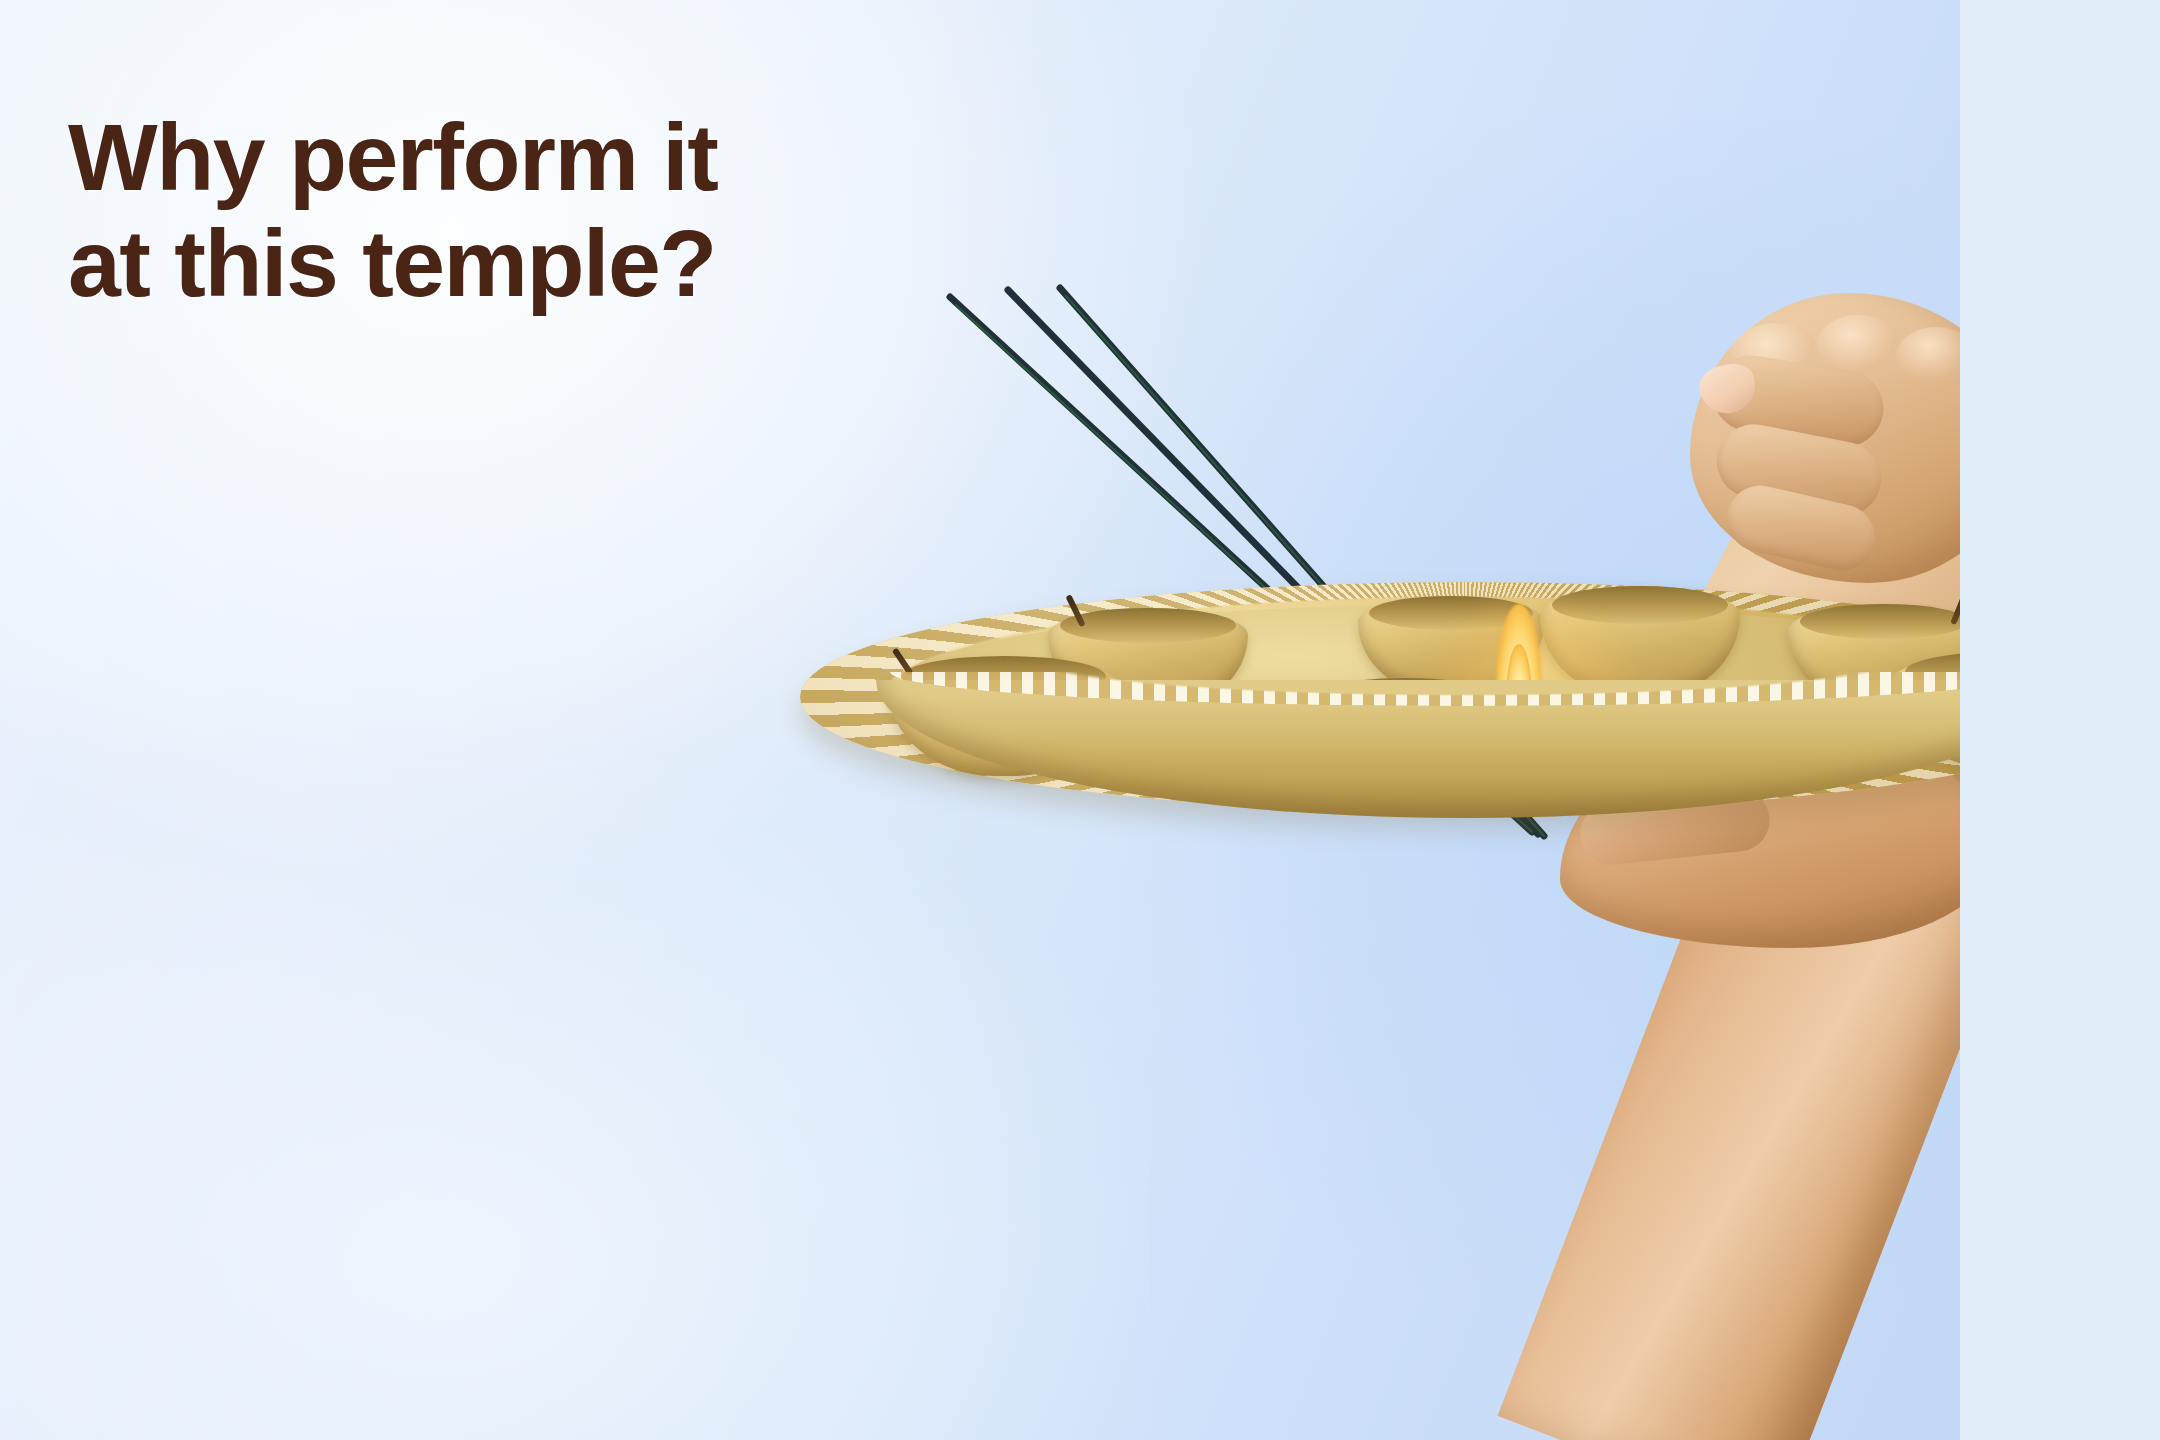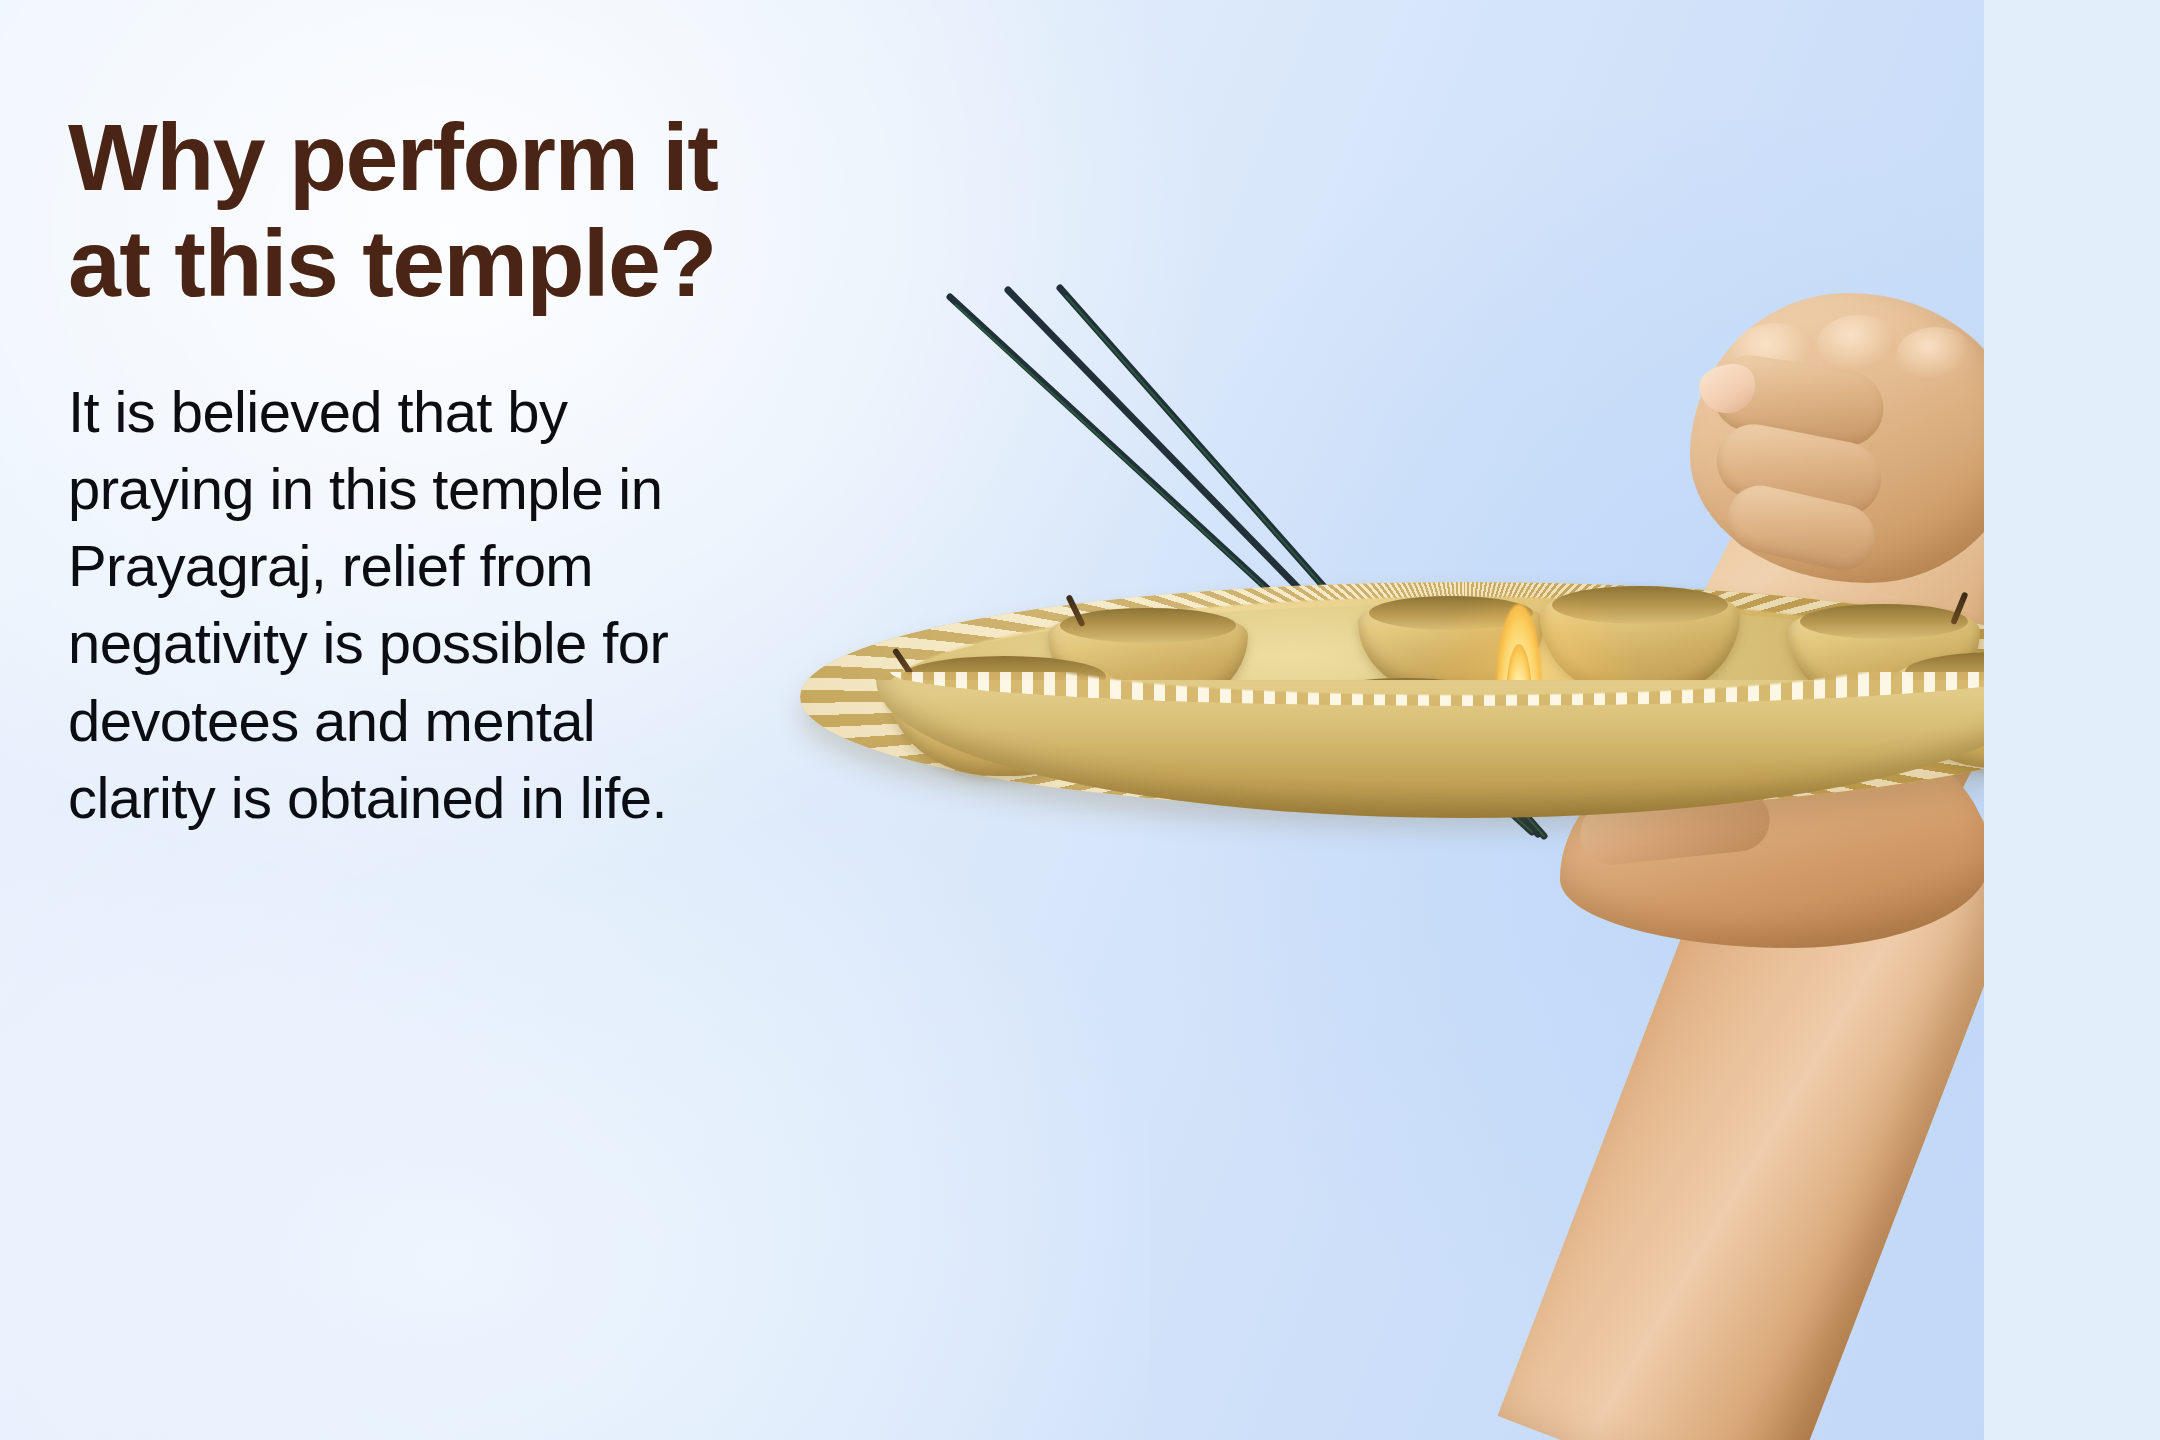--- a/index.html
+++ b/index.html
@@ -12,21 +12,20 @@
   body {
     font-family: "Liberation Sans", sans-serif;
     background: #e3eefb;
   }
 
   #stage {
     position: relative;
     width: 1960px;
     height: 1440px;
     overflow: hidden;
-    padding-left: 24px;
   }
 
   
   .bg-base {
     position: absolute;
     inset: 0;
     background: linear-gradient(112deg, #eaf3fd 0%, #e4eefb 26%, #dbe9fa 48%, #cfe0f9 70%, #c6dbf8 88%, #c2d8f7 100%);
   }
   .bg-glow-tl {
     position: absolute;
@@ -349,26 +348,20 @@
 
   <div class="bg-base"></div>
   <div class="bg-glow-tl"></div>
   <div class="bg-glow-bl"></div>
   <div class="bg-glow-r"></div>
 
   <div class="text-col">
     <h1 class="headline">Why perform it
 at this temple?</h1>
   </div>
-  <p class="body-copy">It is believed that by
-praying in this temple in
-Prayagraj, relief from
-negativity is possible for
-devotees and mental
-clarity is obtained in life.</p>
 
   <div class="scene">
 
     <svg class="incense" viewBox="0 0 1400 1440">
       <g stroke="#22303a" stroke-linecap="round" fill="none">
         <path d="M772 832 L190 297" stroke-width="7"></path>
         <path d="M778 834 L248 290" stroke-width="7"></path>
         <path d="M784 836 L300 288" stroke-width="7"></path>
       </g>
       <g stroke="#2e7a3c" stroke-linecap="round" fill="none" opacity=".55">

